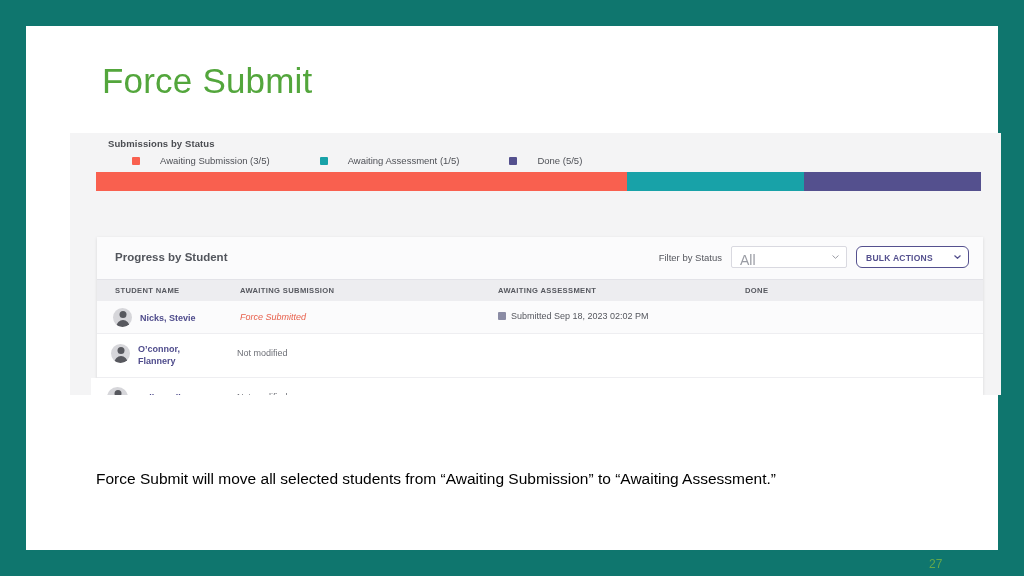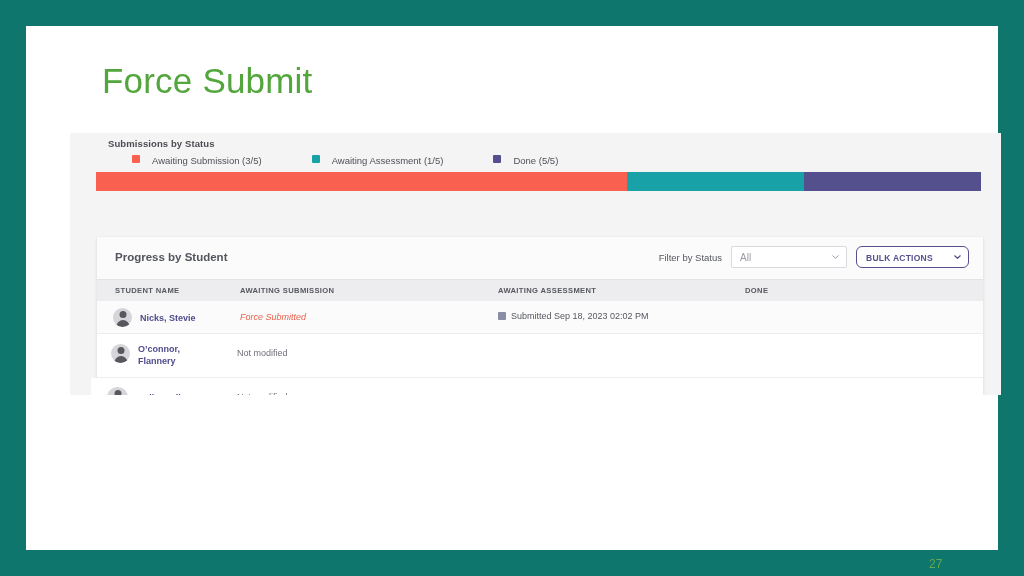--- a/index.html
+++ b/index.html
@@ -67,21 +67,22 @@
   }
   .legend {
     position: absolute;
     left: 26px; top: 22px;
     display: flex;
     align-items: center;
     gap: 14px;
   }
   .legend-item {
     display: flex;
-    gap: 12px;
+    align-items: center;
+    gap: 20px;
     font-size: 9.5px;
     color: #4f5157;
     white-space: nowrap;
     padding-left: 36px;
   }
   .legend-swatch {
     width: 8px; height: 8px;
     border-radius: 1px;
     display: inline-block;
   }
@@ -138,21 +139,21 @@
     height: 22px;
     border: 1px solid #d9d9e0;
     border-radius: 2px;
     background: #ffffff;
     position: relative;
     box-sizing: border-box;
   }
   .select-box .sel-text {
     position: absolute;
     left: 8px; top: 5px;
-    font-size: 10px;
+    font-size: 14px;
     color: #9a9ca4;
   }
   .chev {
     position: absolute;
     right: 7px; top: 8px;
     width: 7px; height: 4px;
   }
   .chev svg { display: block; }
   .bulk-box {
     width: 113px;
@@ -393,16 +394,17 @@
           <div class="avatar">
             <div class="head"></div>
 
           </div>
           <div class="cell-name">Walker, Alice</div>
           <div class="cell-sub">Not modified</div>
         </div>
       </div>
     </div>
 
+    <div class="caption">Force Submit will move all selected students from “Awaiting Submission” to “Awaiting Assessment.”</div>
     <div class="slide-number">27</div>
 
   </div>
 </div>
 
 </body></html>

